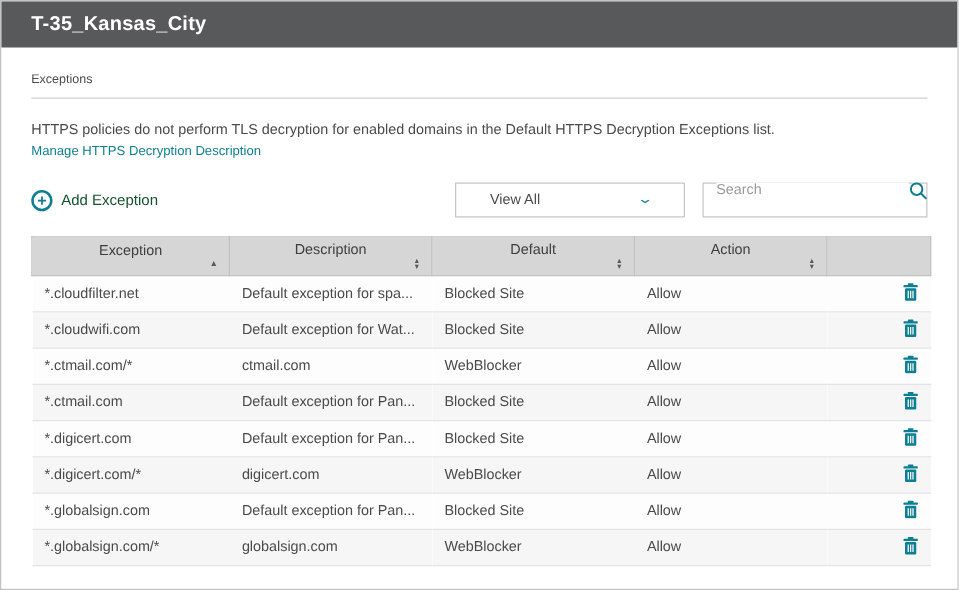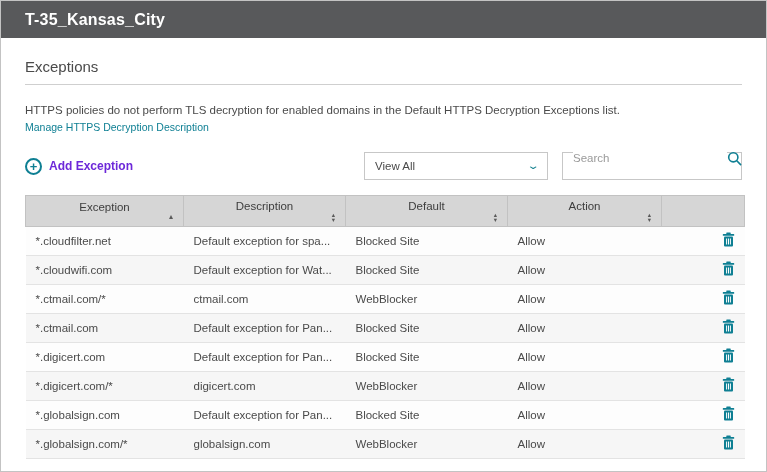--- a/index.html
+++ b/index.html
@@ -21,21 +21,21 @@
   }
   .topbar .title {
     color: #ffffff;
     font-size: 16px;
     font-weight: bold;
     letter-spacing: 0.2px;
   }
   .content { padding: 0 24px; }
   .section-title {
     margin-top: 20px;
-    font-size: 15px;
+    font-size: 10px;
     color: #4a4a4a;
     font-weight: normal;
   }
   .section-rule {
     margin-top: 9px;
     border: none;
     border-top: 1px solid #cfcfcf;
   }
   .desc {
     margin-top: 19px;
@@ -70,36 +70,35 @@
     border: 2px solid #0e7f93;
     color: #0e7f93;
     font-size: 13px;
     line-height: 13px;
     font-weight: bold;
     display: flex;
     align-items: center;
     justify-content: center;
   }
   .add-btn .add-label {
-    color: #6d28d9;
+    color: #14532d;
     font-size: 12px;
-    font-weight: bold;
   }
   .toolbar-right {
     margin-left: auto;
     display: flex;
     gap: 14px;
   }
   .filter-select {
     width: 184px; height: 28px;
     border: 1px solid #c7c7c7;
     background: #ffffff;
     display: flex;
     align-items: center;
-    padding: 0 10px;
+    padding: 0 27px;
     font-size: 11.5px;
     color: #4a4a4a;
     cursor: pointer;
   }
   .filter-select .chev {
     margin-left: auto;
     color: #13818f;
     font-size: 10px;
     line-height: 10px;
     transform: scaleX(1.6);

